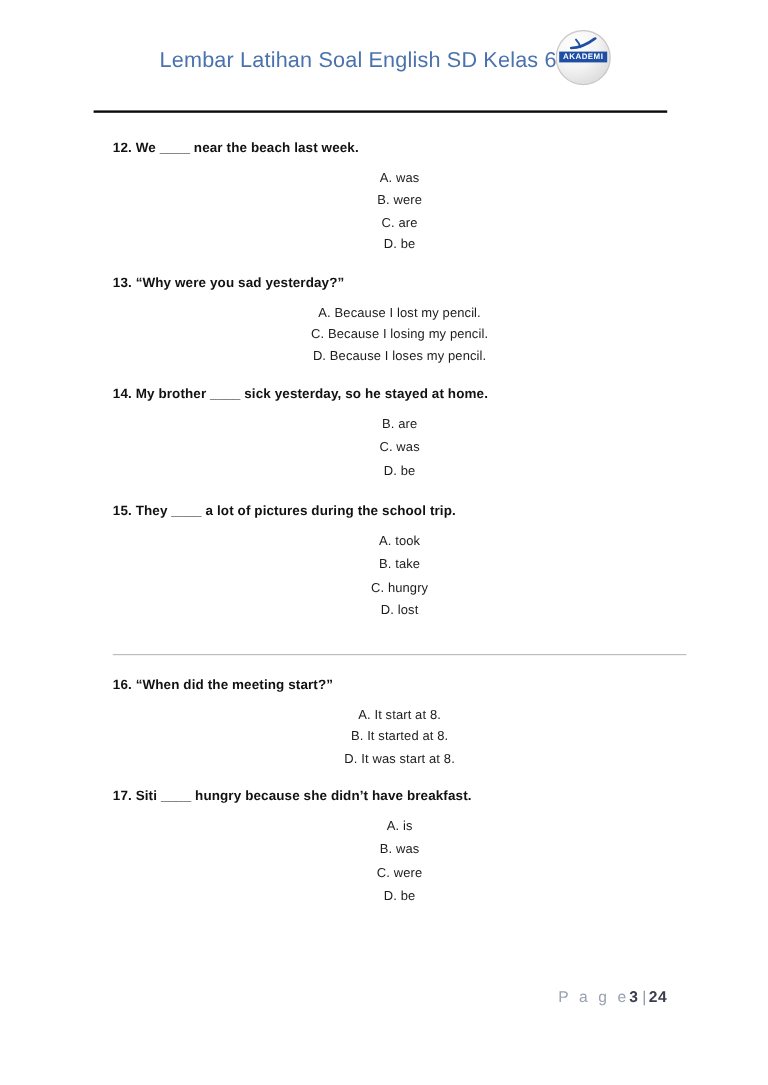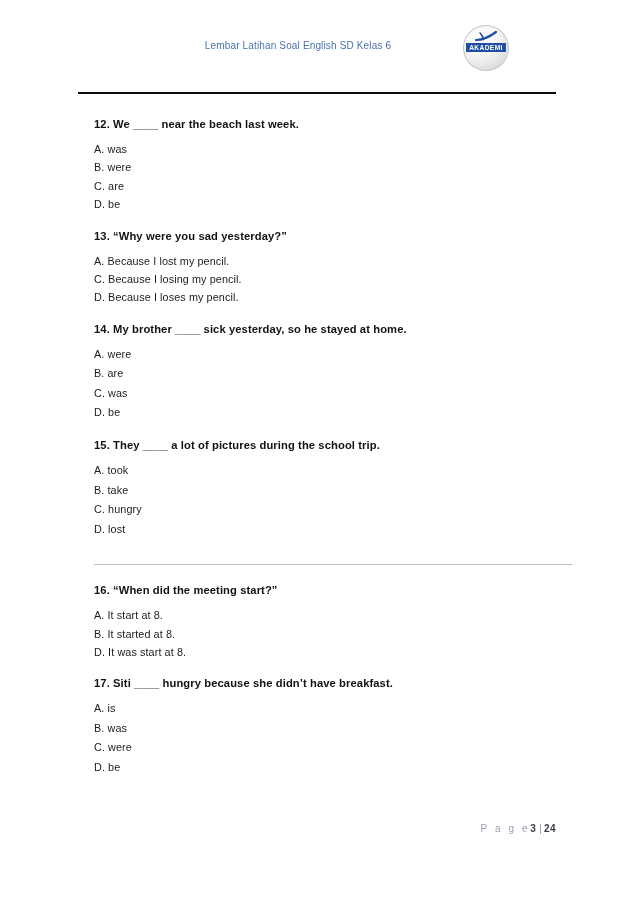--- a/index.html
+++ b/index.html
@@ -23,21 +23,21 @@
     top: 20px;
     width: 478px;
     height: 72px;
   }
   .header-title {
     position: absolute;
     left: 55px;
     top: 20px;
     width: 330px;
     text-align: center;
-    font-size: 10px;
+    font-size: 18px;
     color: #4a72ad;
     letter-spacing: 0.15px;
     white-space: nowrap;
   }
   .logo {
     position: absolute;
     left: 385px;
     top: 5px;
     width: 46px;
     height: 46px;
@@ -105,21 +105,21 @@
 
   .q-stem {
     font-size: 11.2px;
     font-weight: bold;
     color: #121212;
     letter-spacing: 0.1px;
     margin: 0 0 10px 0;
     white-space: nowrap;
   }
 
-  .q-options { margin: 0; padding: 0; list-style: none; }
+  .q-options { margin: 0; padding: 0; list-style: none; text-align: center; }
   .q-options li {
     font-size: 10.8px;
     color: #1c1c1c;
     letter-spacing: 0.1px;
     white-space: nowrap;
   }
 
   
   .lead-tight li { line-height: 18.4px; }
   
@@ -134,21 +134,21 @@
     margin: 25px 0 0 0;
   }
 
   
   .footer {
     position: absolute;
     left: 78px;
     top: 823px;
     width: 478px;
     text-align: right;
-    font-size: 10px;
+    font-size: 13px;
     white-space: nowrap;
   }
   .footer .pg-word {
     color: #9aa1b2;
     letter-spacing: 2.6px;
   }
   .footer .pg-num {
     color: #3a3d4d;
     font-weight: bold;
     letter-spacing: 0.5px;
@@ -202,21 +202,20 @@
       <li>A. Because I lost my pencil.</li>
       <li>C. Because I losing my pencil.</li>
       <li>D. Because I loses my pencil.</li>
     </ul>
   </div>
   <div class="gap-after-tight"></div>
 
   <div class="q-block">
     <div class="q-stem">14. My brother ____ sick yesterday, so he stayed at home.</div>
     <ul class="q-options lead-loose">
-      <li>A. were</li>
       <li>B. are</li>
       <li>C. was</li>
       <li>D. be</li>
     </ul>
   </div>
   <div class="gap-after-loose"></div>
 
   <div class="q-block">
     <div class="q-stem">15. They ____ a lot of pictures during the school trip.</div>
     <ul class="q-options lead-loose">

